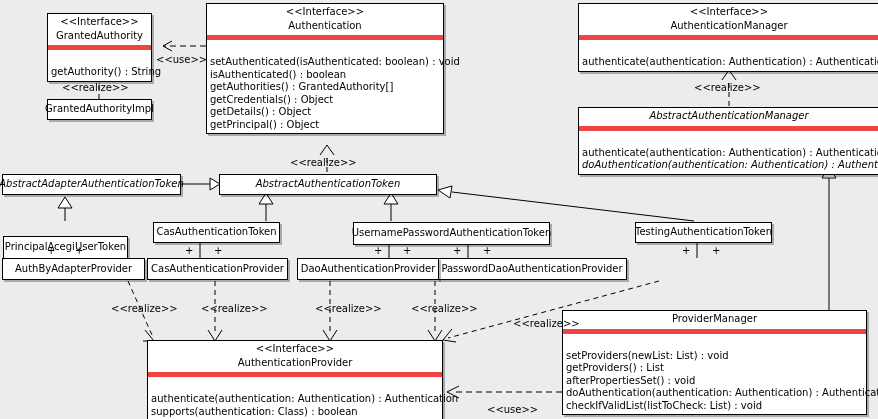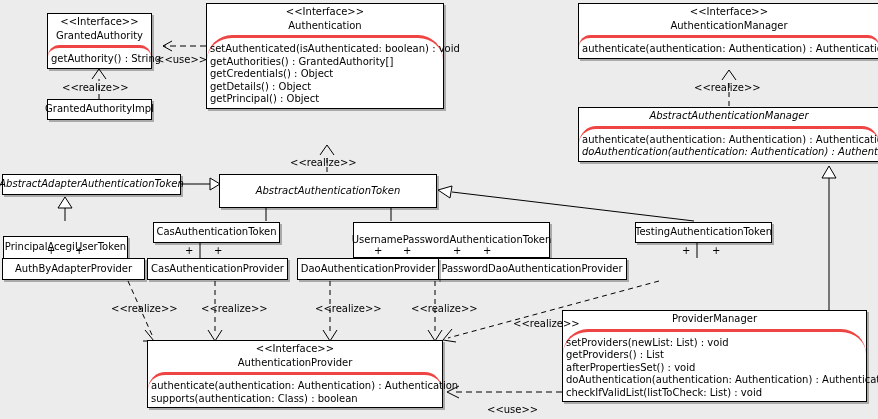--- a/index.html
+++ b/index.html
@@ -48,23 +48,22 @@
   .node .cname {
     display: block;
     text-align: center;
     padding: 3px 4px 4px 4px;
     white-space: nowrap;
   }
   .node .cname.abstract {
     font-style: italic;
   }
   .node .members {
-    border-top: 3px solid #ef4444;
-    padding: 5px 0 2px 0;
-    border-radius: 25px;
+    border-top: 5px solid #ef4444;
+    padding: 16px 0 2px 0;
   }
   .node .member {
     white-space: nowrap;
     padding: 1px 2px 1px 3px;
     overflow: visible;
   }
   .node .member.abstract {
     font-style: italic;
   }
   .simple {
@@ -203,20 +202,21 @@
 
   <div class="node simple" style="left:47px; top:99px; width:105px; height:21px;">
     <span>GrantedAuthorityImpl</span>
   </div>
 
   <div class="node" style="left:206px; top:3px; width:238px;">
     <span class="stereo">&lt;&lt;Interface&gt;&gt;</span>
     <span class="cname">Authentication</span>
     <div class="members">
       <div class="member">setAuthenticated(isAuthenticated: boolean) : void</div>
+      <div class="member">isAuthenticated() : boolean</div>
       <div class="member">getAuthorities() : GrantedAuthority[]</div>
       <div class="member">getCredentials() : Object</div>
       <div class="member">getDetails() : Object</div>
       <div class="member">getPrincipal() : Object</div>
     </div>
   </div>
 
   <div class="node" style="left:578px; top:3px; width:302px;">
     <span class="stereo">&lt;&lt;Interface&gt;&gt;</span>
     <span class="cname">AuthenticationManager</span>
@@ -230,33 +230,33 @@
     <div class="members">
       <div class="member">authenticate(authentication: Authentication) : Authentication</div>
       <div class="member abstract">doAuthentication(authentication: Authentication) : Authentication</div>
     </div>
   </div>
 
   <div class="node simple" style="left:2px; top:174px; width:179px; height:21px; font-style:italic;">
     <span>AbstractAdapterAuthenticationToken</span>
   </div>
 
-  <div class="node simple" style="left:219px; top:174px; width:218px; height:34px; font-style:italic;">
+  <div class="node simple" style="left:219px; top:174px; width:218px; height:21px; font-style:italic;">
     <span>AbstractAuthenticationToken</span>
   </div>
 
   <div class="node simple" style="left:3px; top:236px; width:125px; height:23px;">
     <span>PrincipalAcegiUserToken</span>
   </div>
 
   <div class="node simple" style="left:153px; top:222px; width:127px; height:21px;">
     <span>CasAuthenticationToken</span>
   </div>
 
-  <div class="node simple" style="left:353px; top:222px; width:197px; height:36px;">
+  <div class="node simple" style="left:353px; top:222px; width:197px; height:23px;">
     <span>UsernamePasswordAuthenticationToken</span>
   </div>
 
   <div class="node simple" style="left:635px; top:222px; width:137px; height:21px;">
     <span>TestingAuthenticationToken</span>
   </div>
 
   <div class="node simple" style="left:2px; top:258px; width:143px; height:22px;">
     <span>AuthByAdapterProvider</span>
   </div>

